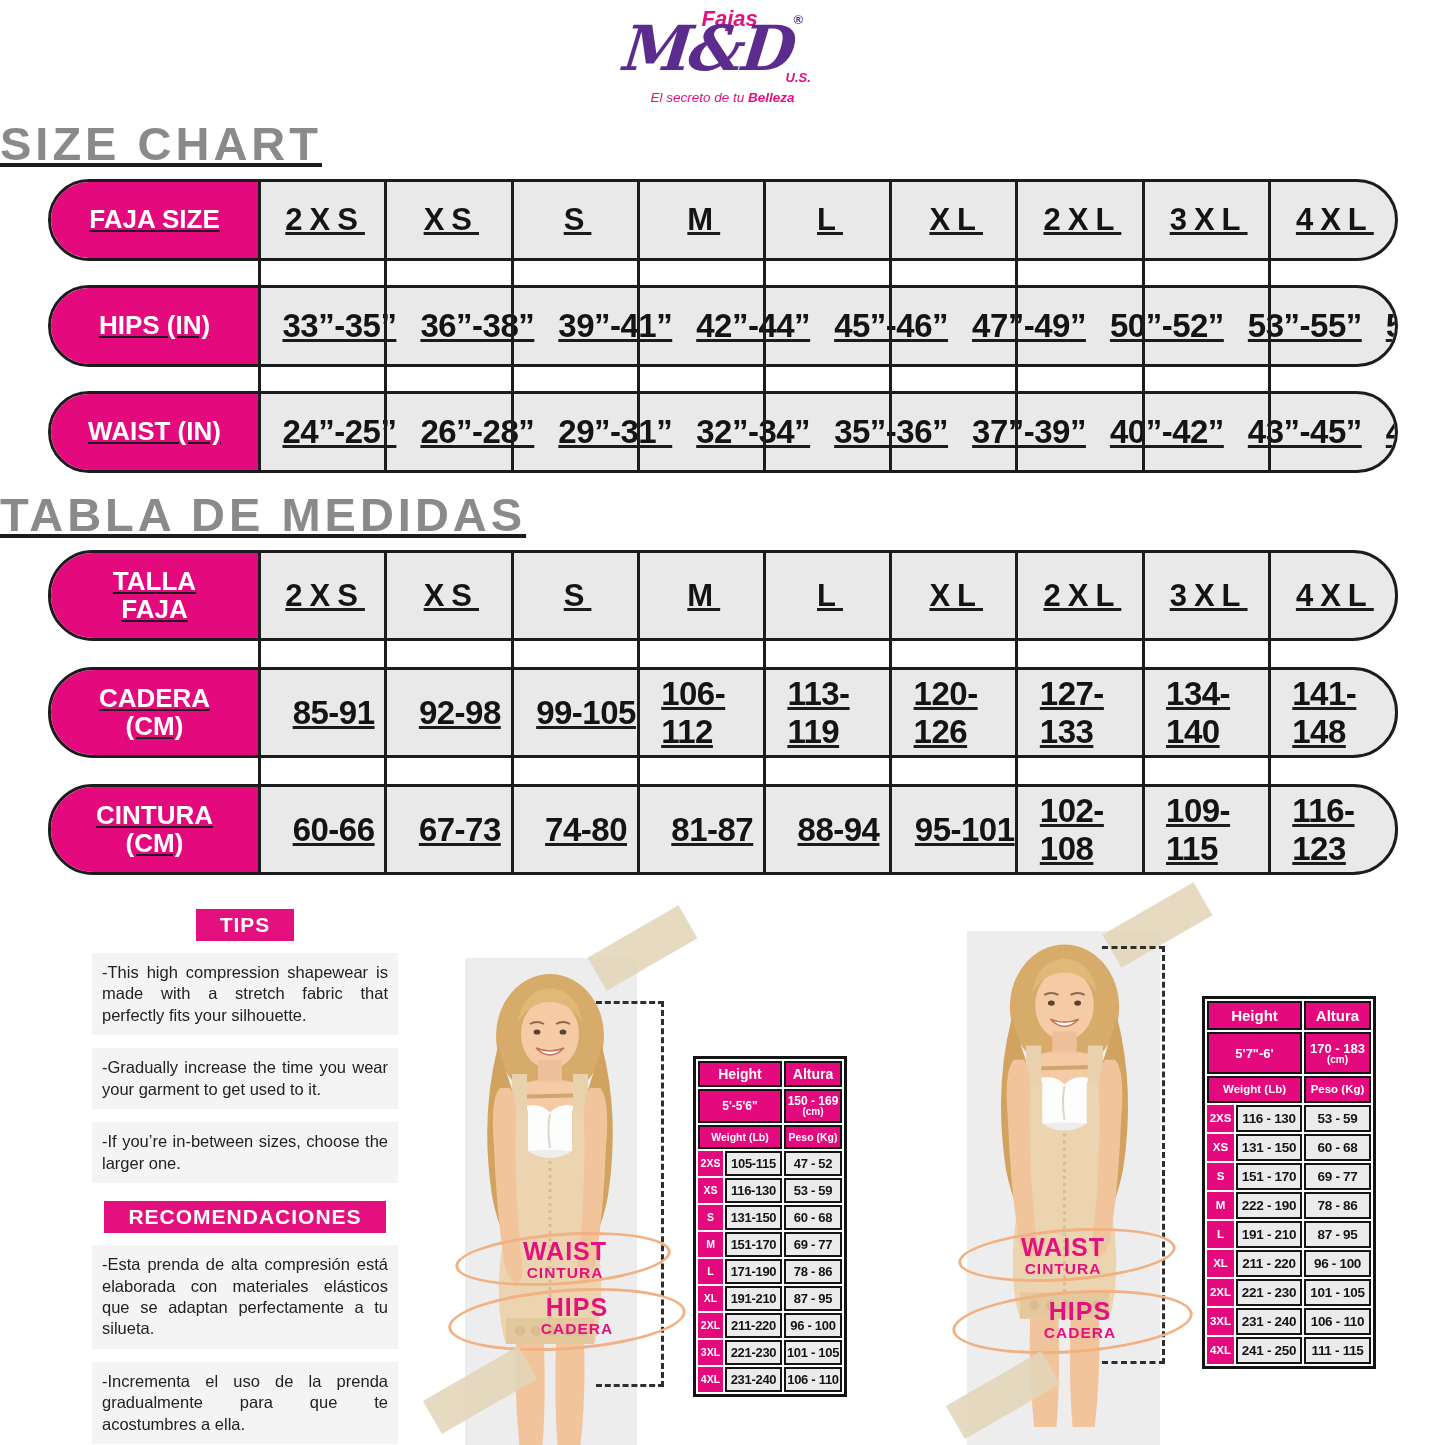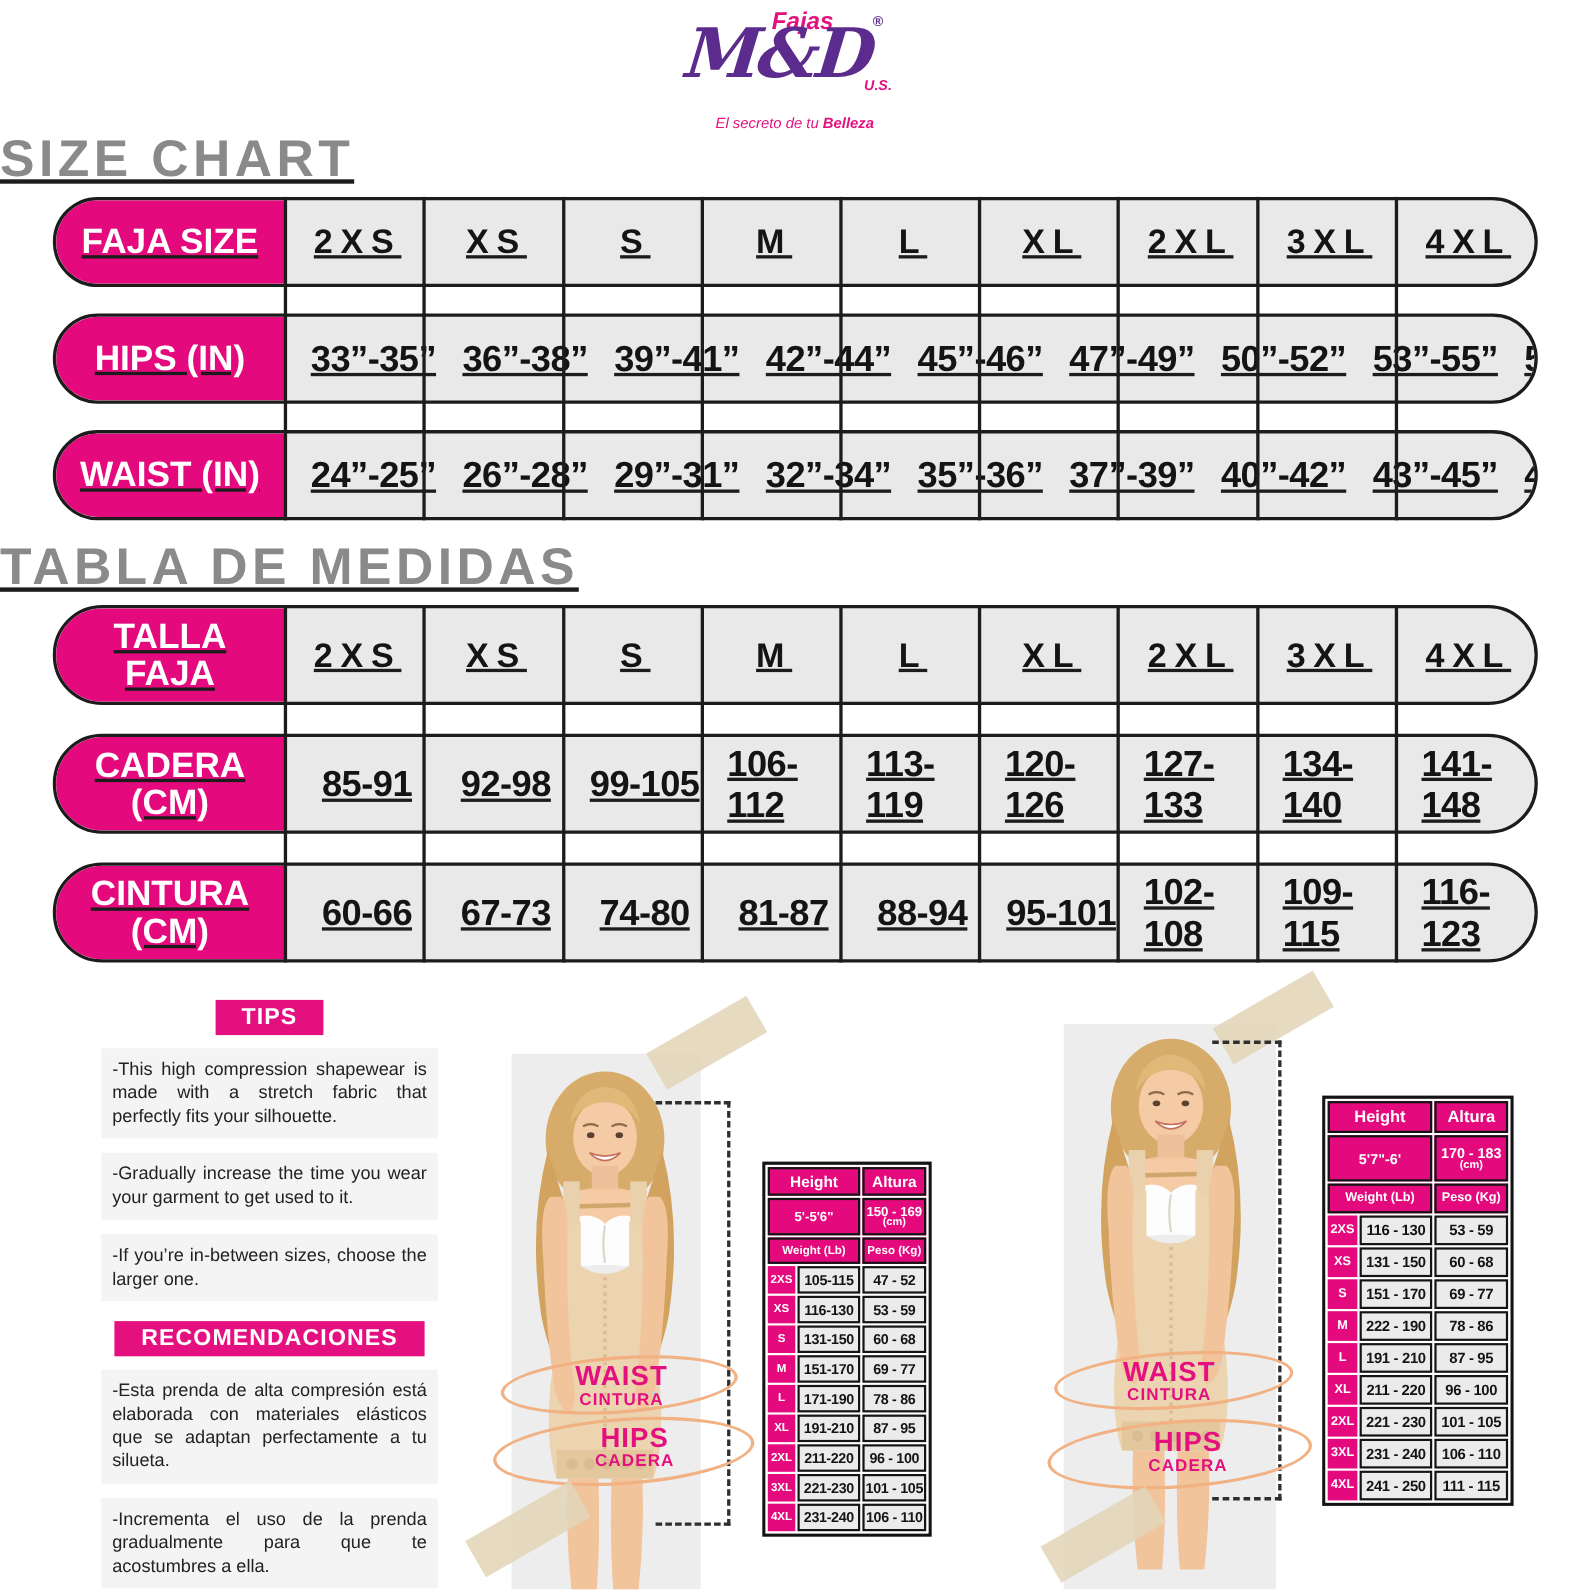--- a/index.html
+++ b/index.html
@@ -7,37 +7,37 @@
         font-family:"Liberation Sans",sans-serif;color:#1c1c1c;text-decoration:underline;}
 
   
   .logo-area{height:104px;padding-top:6px;text-align:center;}
   .logo{position:relative;display:inline-block;width:210px;height:100px;}
   .logo-fajas{position:absolute;left:84px;top:0;font-size:22px;font-weight:bold;font-style:italic;color:#e4107f;}
   .logo-md{position:absolute;left:6px;top:6px;font-family:"DejaVu Serif",serif;font-style:italic;font-weight:bold;
            font-size:62px;color:#5c2b8e;letter-spacing:-3px;transform:skewX(-6deg);}
   .logo-reg{position:absolute;left:176px;top:6px;font-size:13px;color:#5c2b8e;font-weight:bold;}
   .logo-us{position:absolute;left:168px;top:64px;font-size:13px;color:#e4107f;font-weight:bold;font-style:italic;}
-  .logo-tagline{position:absolute;left:-30px;top:98px;width:270px;font-size:13.5px;font-style:italic;color:#e4107f;}
+  .logo-tagline{position:absolute;left:-30px;top:84px;width:270px;font-size:13.5px;font-style:italic;color:#e4107f;}
   .logo-tagline b{font-style:italic;}
 
   
   .big-title{margin:6px 0 0;text-align:left;font-size:47px;font-weight:bold;color:#8a8a8a;letter-spacing:4px;}
   .t2-title{margin-top:14px;}
 
   
   .stable{position:relative;width:1350px;margin:8px auto 0;}
   .vline{position:absolute;top:0;bottom:0;width:3px;background:#1c1c1c;z-index:3;}
   .srow{position:relative;display:flex;height:82px;border:3px solid #1c1c1c;border-radius:42px;
         background:#e9e9e9;box-sizing:border-box;overflow:hidden;z-index:1;}
   .t2 .srow{height:91px;border-radius:45px;}
   .srow + .srow{margin-top:24px;}
   .t2 .srow + .srow{margin-top:26px;}
   .slabel{flex:0 0 208px;background:#e40a7d;color:#fff;display:flex;flex-direction:column;
-          align-items:center;justify-content:center;font-weight:bold;font-size:32px;line-height:1.05;}
+          align-items:center;justify-content:center;font-weight:bold;font-size:26px;line-height:1.05;}
   .scell{flex:1 1 0;display:flex;align-items:center;justify-content:center;font-weight:bold;color:#141414;padding-left:24px;}
   .szhead{font-size:31px;letter-spacing:7px;padding-left:7px;}
   .sval{font-size:33px;letter-spacing:-0.5px;}
 
   
   .bottom{position:relative;width:1445px;height:565px;margin-top:16px;}
 
   .left-col{position:absolute;left:92px;top:18px;width:306px;}
   .pill-head{display:block;margin:0 auto 12px;width:max-content;background:#e4107f;color:#fff;
              font-weight:bold;font-size:21px;letter-spacing:1px;padding:4px 24px;text-align:center;}

